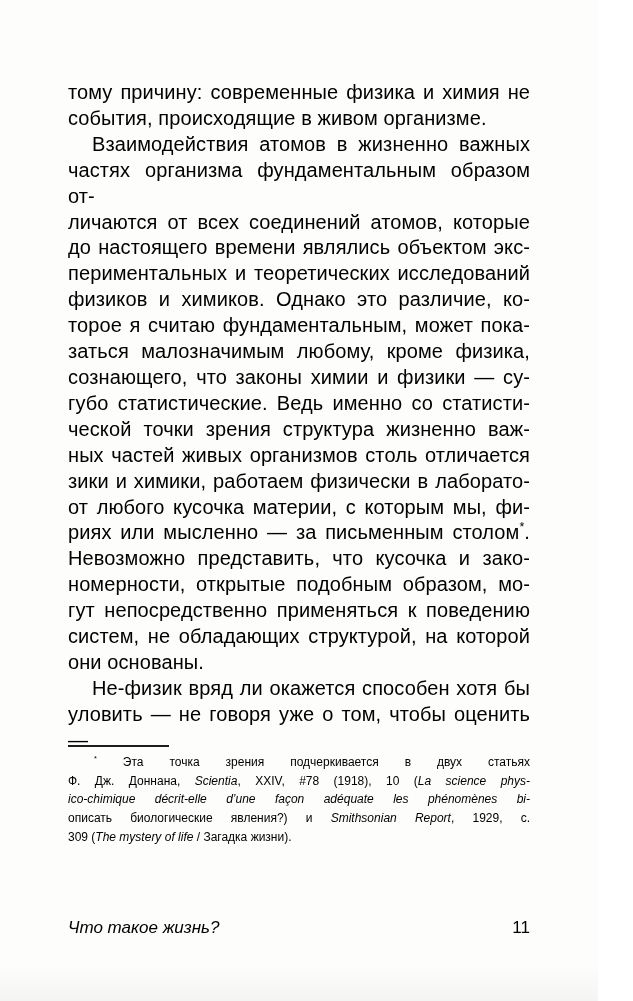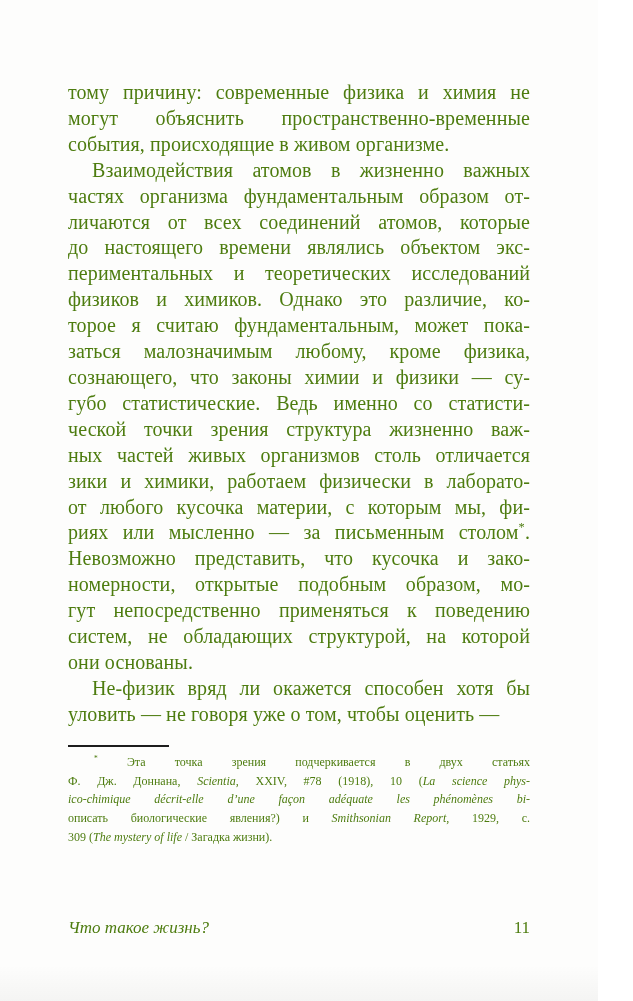--- a/index.html
+++ b/index.html
@@ -6,22 +6,22 @@
     margin: 0;
     padding: 0;
     background: #ffffff;
   }
   .page {
     position: relative;
     width: 598px;
     height: 1001px;
     background: #fdfdfc;
     overflow: hidden;
-    color: #4d7c0f;
-    font-family: Liberation Serif, serif;
+    color: #000000;
+    font-family: Liberation Sans, sans-serif;
   }
   
   .page::after {
     content: "";
     position: absolute;
     left: 0; right: 0; bottom: 0;
     height: 36px;
     background: linear-gradient(to bottom, rgba(0,0,0,0), rgba(0,0,0,0.035));
     pointer-events: none;
   }
@@ -95,21 +95,20 @@
   }
 </style>
 </head>
 <body>
 
 <div class="page">
 
   <div class="main-text">
       <div class="para">
         <div class="line first"><span>тому причину: современные физика и химия не</span></div>
-        <div class="line"><span>могут объяснить пространственно-временные</span></div>
         <div class="line last"><span>события, происходящие в живом организме.</span></div>
       </div>
       <div class="para indent">
         <div class="line first"><span>Взаимодействия атомов в жизненно важных</span></div>
         <div class="line"><span>частях организма фундаментальным образом от-</span></div>
         <div class="line"><span>личаются от всех соединений атомов, которые</span></div>
         <div class="line"><span>до настоящего времени являлись объектом экс-</span></div>
         <div class="line"><span>периментальных и теоретических исследований</span></div>
         <div class="line"><span>физиков и химиков. Однако это различие, ко-</span></div>
         <div class="line"><span>торое я считаю фундаментальным, может пока-</span></div>

